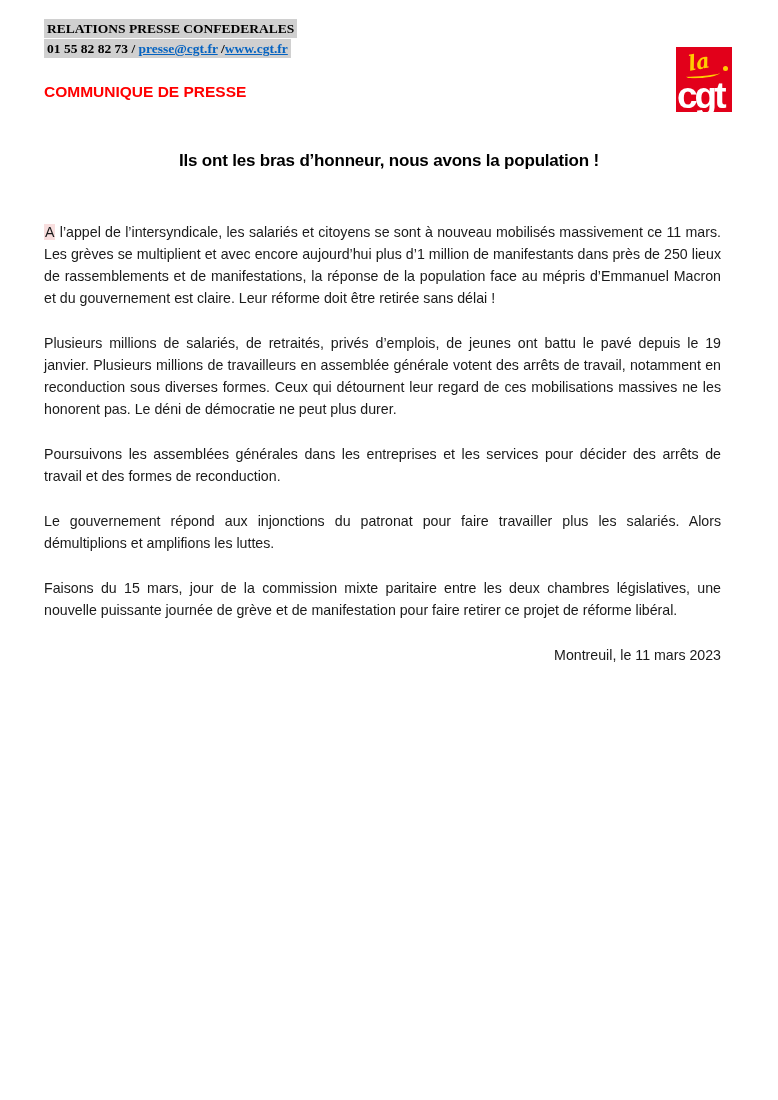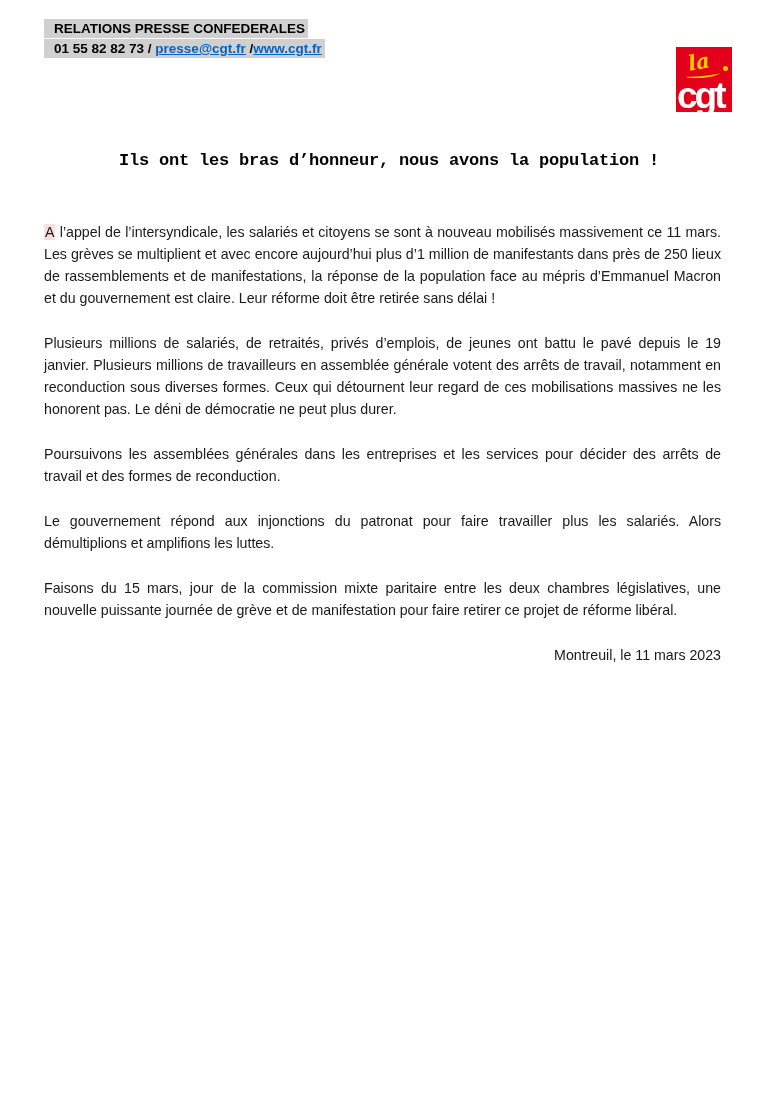--- a/index.html
+++ b/index.html
@@ -30,22 +30,23 @@
   }
   .contact-line{
     margin-bottom:1px;
     font-size:13.5px;
     font-weight:bold;
     color:#000;
     line-height:17px;
   }
   .hl-gray{
     background:var(--highlight-gray,#d0d0d0);
-    padding:1px 3px 1px 10px;
+    padding:1px 3px 1px 3px;
     display:inline-block;
+    font-family:Liberation Serif, serif;
   }
   .contact-line a{
     color:var(--link-blue,#0563c1);
     text-decoration:underline;
     font-weight:bold;
     margin-top:34px;
   }
 
   
   .logo{
@@ -118,21 +119,20 @@
   .doc-title{
     position:absolute;
     left:44px;
     top:151px;
     width:690px;
     text-align:center;
     color:#000;
     font-weight:bold;
     font-size:17px;
     letter-spacing:-0.2px;
-    font-family:Liberation Mono, monospace;
   }
 
   
   .doc-body{
     position:absolute;
     left:44px;
     top:221px;
     width:690px;
     color:var(--text-black,#1a1a1a);
     font-size:14.2px;
@@ -166,20 +166,21 @@
 
   <div class="logo">
     <div class="logo-box">
       <span class="logo-la">la</span>
       <span class="logo-swash"></span>
       <span class="logo-dot"></span>
       <span class="logo-cgt">cgt</span>
     </div>
   </div>
 
+  <div class="communique">COMMUNIQUE DE PRESSE</div>
 
   <h1 class="doc-title">Ils ont les bras d’honneur, nous avons la population !</h1>
 
   <div class="doc-body">
     <p><span class="hl-pink">A</span><span> l’appel de l’intersyndicale, les salariés et citoyens se sont à nouveau mobilisés massivement ce 11 mars. Les grèves se multiplient et avec encore aujourd’hui plus d’1 million de manifestants dans près de 250 lieux de rassemblements et de manifestations, la réponse de la population face au mépris d’Emmanuel Macron et du gouvernement est claire. Leur réforme doit être retirée sans délai !</span></p>
     <p>Plusieurs millions de salariés, de retraités, privés d’emplois, de jeunes ont battu le pavé depuis le 19 janvier. Plusieurs millions de travailleurs en assemblée générale votent des arrêts de travail, notamment en reconduction sous diverses formes. Ceux qui détournent leur regard de ces mobilisations massives ne les honorent pas. Le déni de démocratie ne peut plus durer.</p>
     <p>Poursuivons les assemblées générales dans les entreprises et les services pour décider des arrêts de travail et des formes de reconduction.</p>
     <p>Le gouvernement répond aux injonctions du patronat pour faire travailler plus les salariés. Alors démultiplions et amplifions les luttes.</p>
     <p>Faisons du 15 mars, jour de la commission mixte paritaire entre les deux chambres législatives, une nouvelle puissante journée de grève et de manifestation pour faire retirer ce projet de réforme libéral.</p>
     <p class="dateline">Montreuil, le 11 mars 2023</p>

